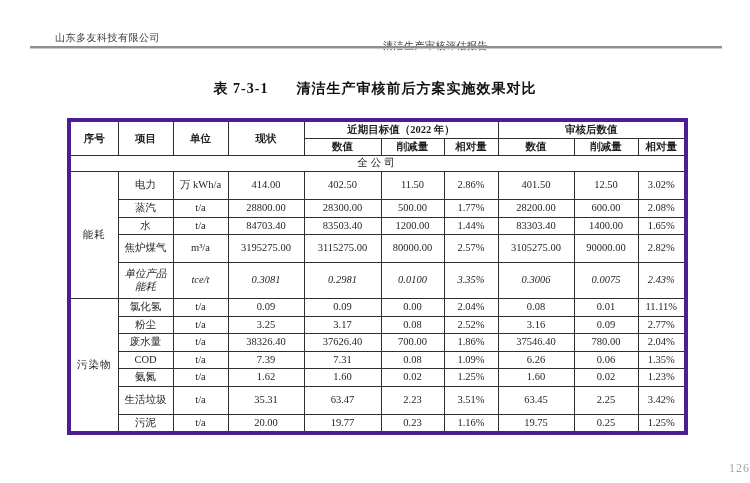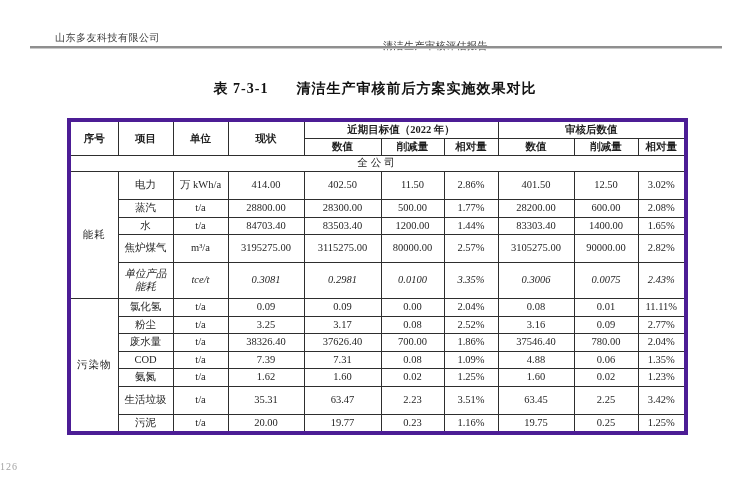--- a/index.html
+++ b/index.html
@@ -22,21 +22,21 @@
   table.main-table td{
     border:1px solid #2e2e2e;text-align:center;vertical-align:middle;
     font-size:10.5px;padding:0 2px;line-height:1.25;color:#1f1f1f;
   }
   td.hdr{font-weight:bold;font-size:11px;}
   td.section{font-size:11px;letter-spacing:3px;font-family:Liberation Serif, serif;}
   td.cat{font-size:11px;letter-spacing:1px;}
   td.item{font-size:11px;word-break:break-all;}
   td.unit{font-size:10.5px;white-space:nowrap;}
   td.num{font-size:10.5px;}
-  .footer{position:absolute;top:461px;left:0;width:750px;text-align:left;font-size:10px;color:#a3a3a3;letter-spacing:1px;}
+  .footer{position:absolute;top:461px;left:0;width:750px;text-align:right;font-size:12px;color:#a3a3a3;letter-spacing:1px;}
 </style>
 </head>
 <body>
 
 <div class="page">
 
   <div>
     <span class="ph-left">山东多友科技有限公司</span>
     <span class="ph-right">清洁生产审核评估报告</span>
     <div class="header-rule"></div>
@@ -169,21 +169,21 @@
           <td class="num">780.00</td>
           <td class="num">2.04%</td>
         </tr>
         <tr style="height: 17px;">
           <td class="item">COD</td>
           <td class="unit">t/a</td>
           <td class="num">7.39</td>
           <td class="num">7.31</td>
           <td class="num">0.08</td>
           <td class="num">1.09%</td>
-          <td class="num">4.88</td>
+          <td class="num">6.26</td>
           <td class="num">0.06</td>
           <td class="num">1.35%</td>
         </tr>
         <tr style="height: 18px;">
           <td class="item">氨氮</td>
           <td class="unit">t/a</td>
           <td class="num">1.62</td>
           <td class="num">1.60</td>
           <td class="num">0.02</td>
           <td class="num">1.25%</td>

